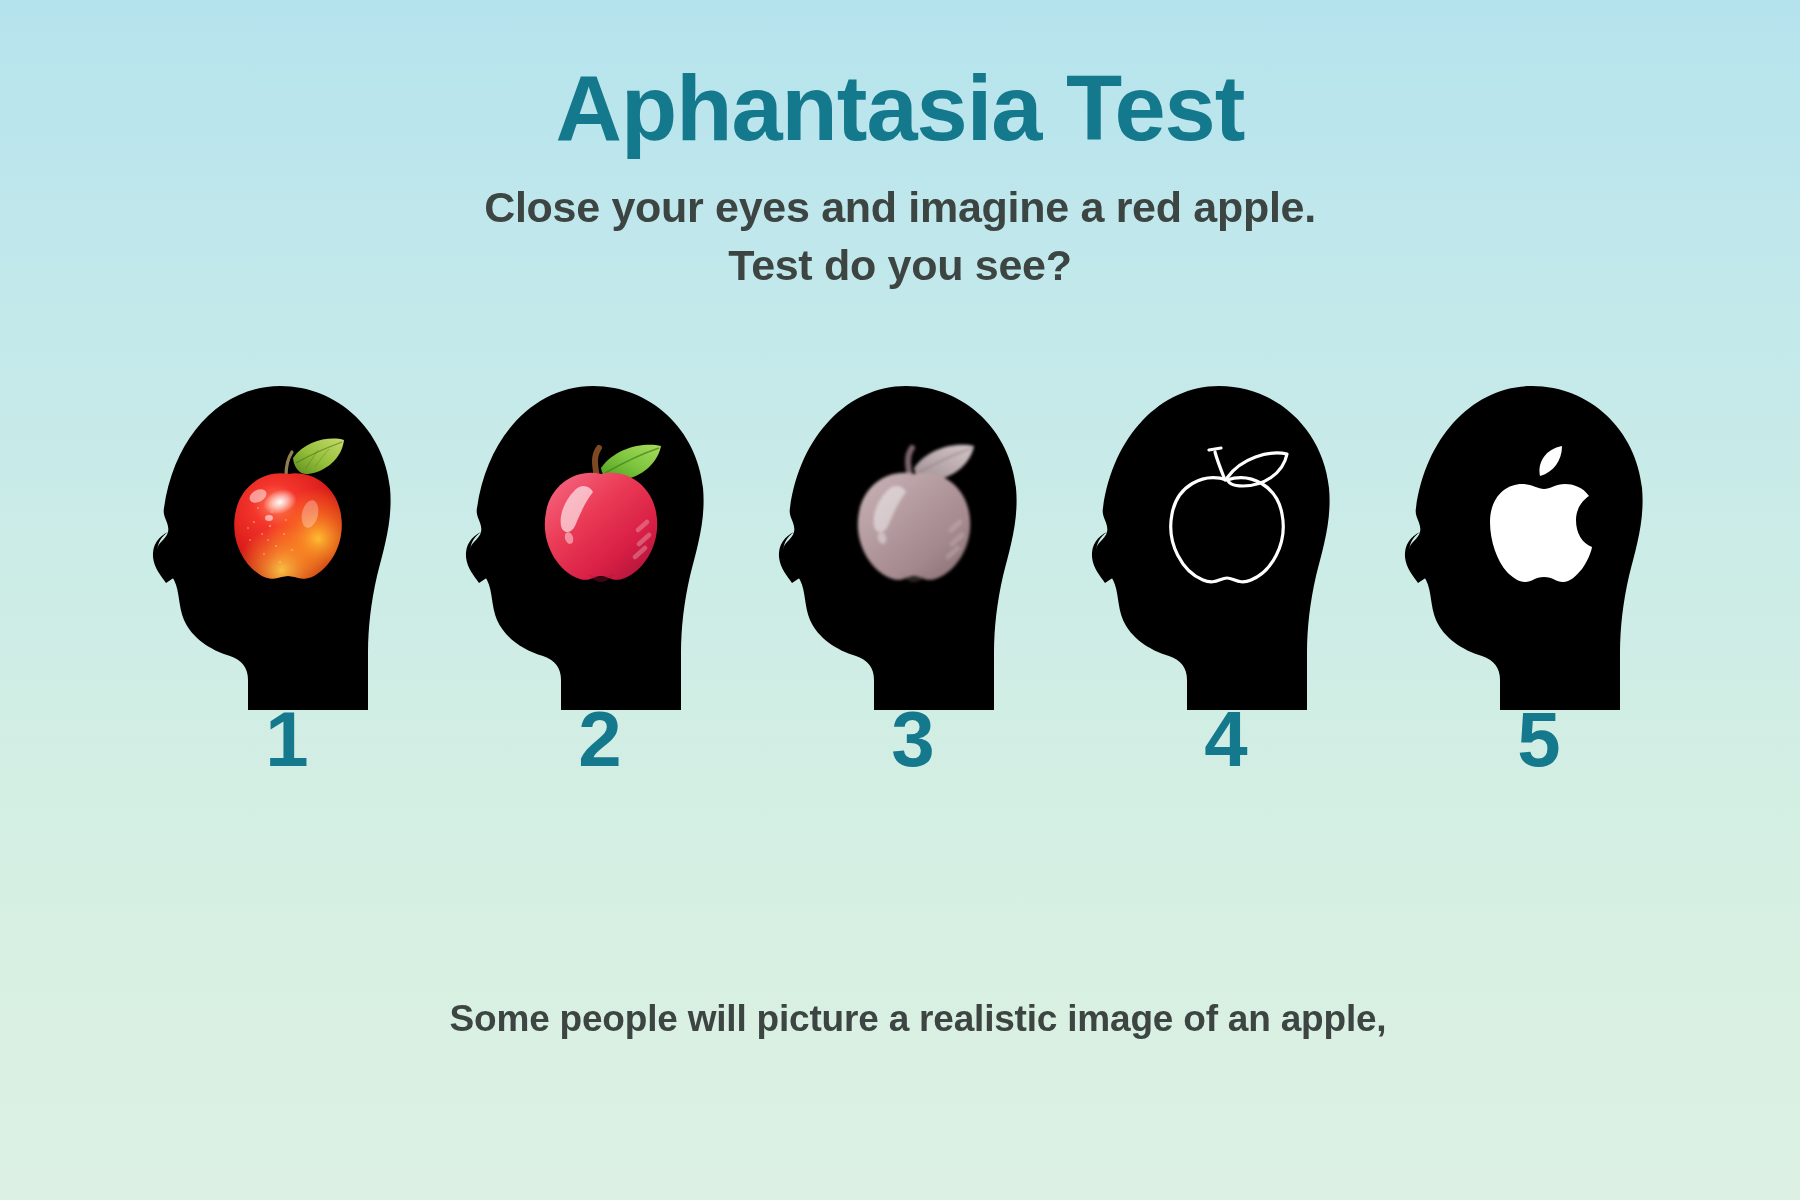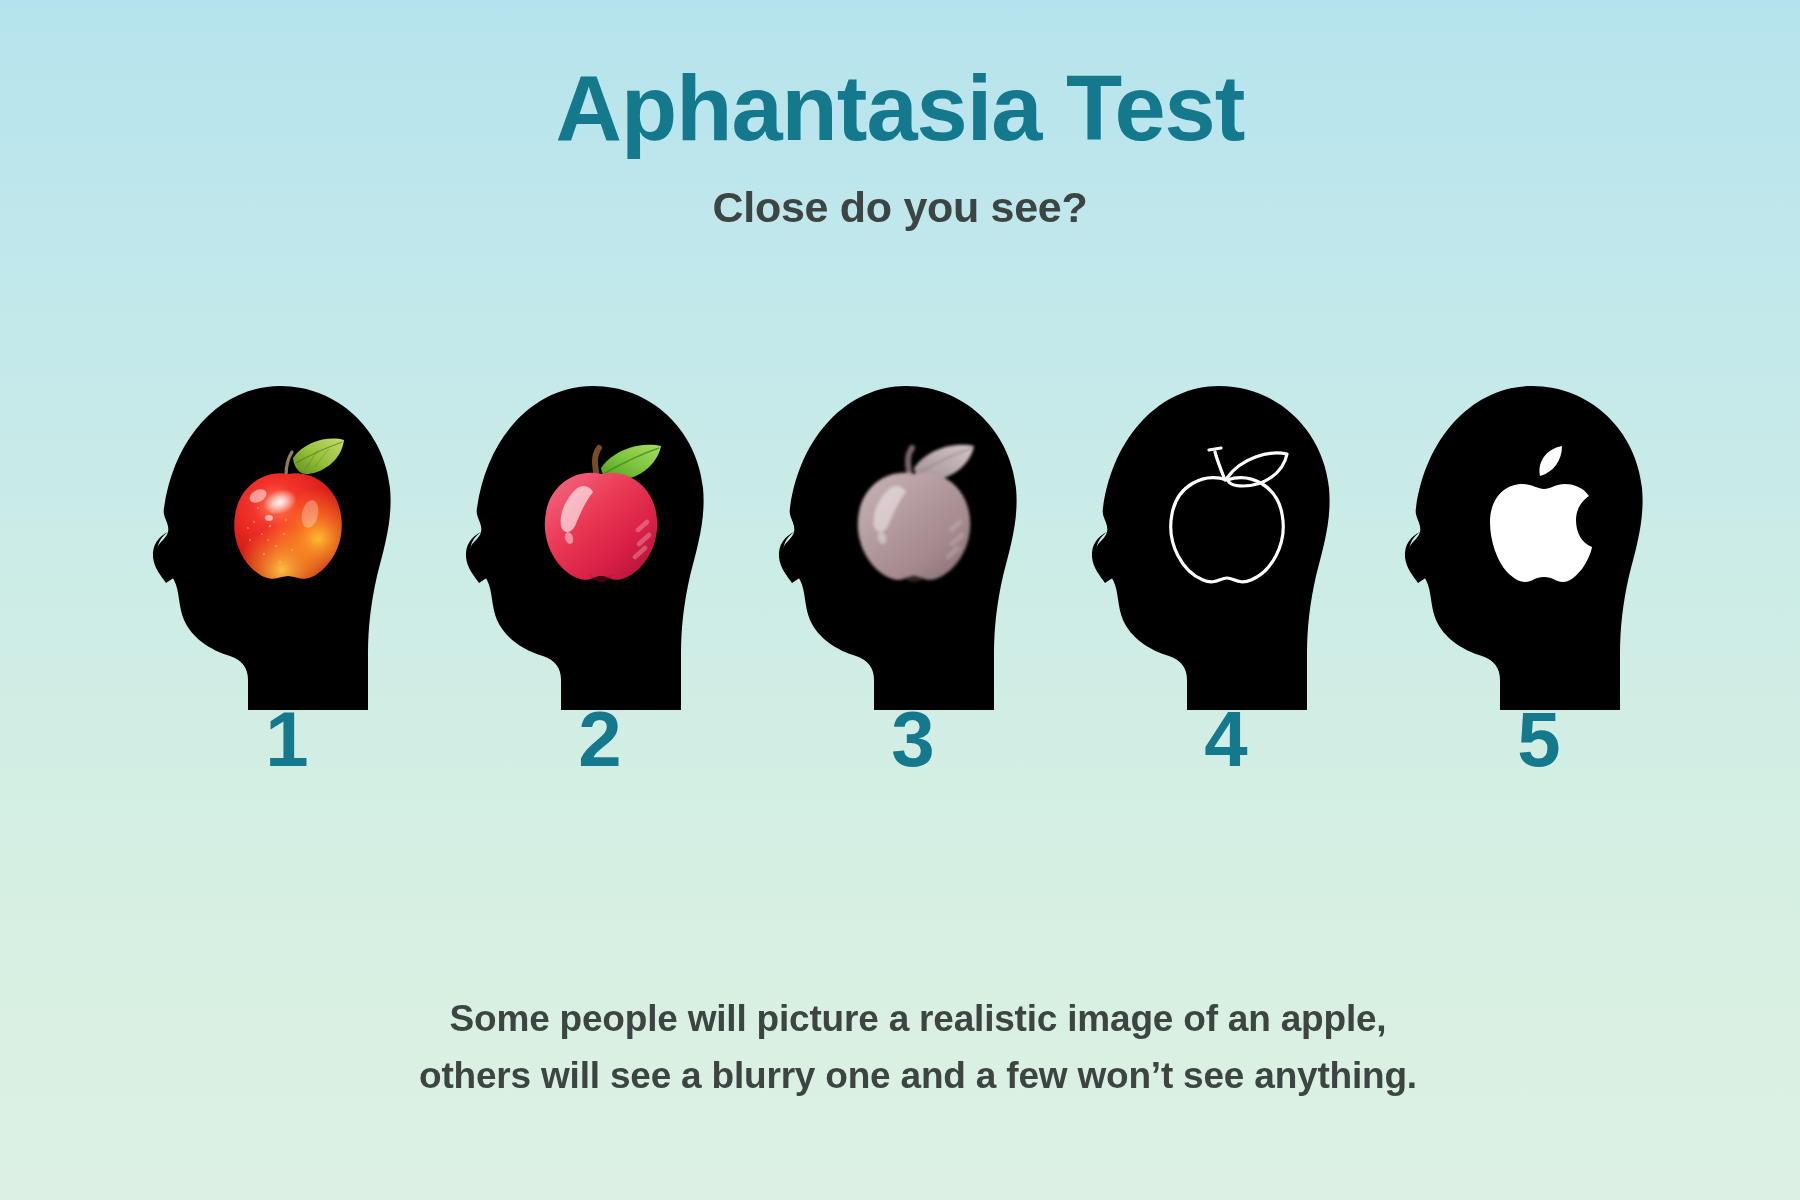--- a/index.html
+++ b/index.html
@@ -133,21 +133,22 @@
   #caption .line { display: block; padding-left: 36px; }
 </style>
 </head>
 <body>
 
 <div id="poster">
 
   <div id="header">
     <div id="title">Aphantasia Test</div>
     <div id="subtitle">
-      <span class="line">Close do you see?</span>
+      <span class="line">Close your eyes and imagine a red apple.</span>
+      <span class="line">Test do you see?</span>
     </div>
   </div>
 
   <div id="heads-row">
 
     <div class="head-cell">
       <svg class="head-svg" viewBox="0 0 245 330">
         <path fill="#000000" d="M128 6 C186 6 232 50 238 108 C241 140 232 168 225 196 C219 222 216 248 216 272 L216 330 L96 330 L96 300 C96 288 90 280 78 276 C58 270 40 258 32 240 C26 226 28 212 22 200 C16 188 6 182 5 172 C4 163 14 160 16 152 C18 143 10 137 12 128 C22 56 70 6 128 6 Z"></path>
         <path fill="#000000" d="M16 152 C10 156 4 164 6 172 C8 181 18 187 23 197 L14 203 C9 196 2 188 1 177 C0 165 7 156 16 152 Z"></path>
       </svg>
@@ -353,16 +354,15 @@
     <div class="num-cell">
       <span class="num">4</span>
     </div>
     <div class="num-cell">
       <span class="num">5</span>
     </div>
   </div>
 
   <div id="caption">
     <span class="line">Some people will picture a realistic image of an apple,</span>
-    <span class="line">others will see a blurry one and a few won’t see anything.</span>
   </div>
 
 </div>
 
 </body></html>

